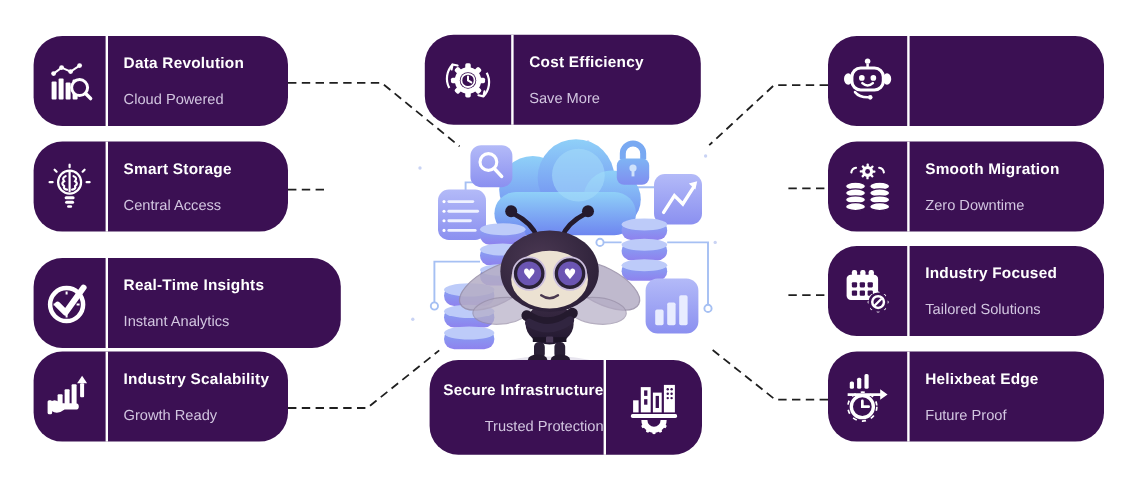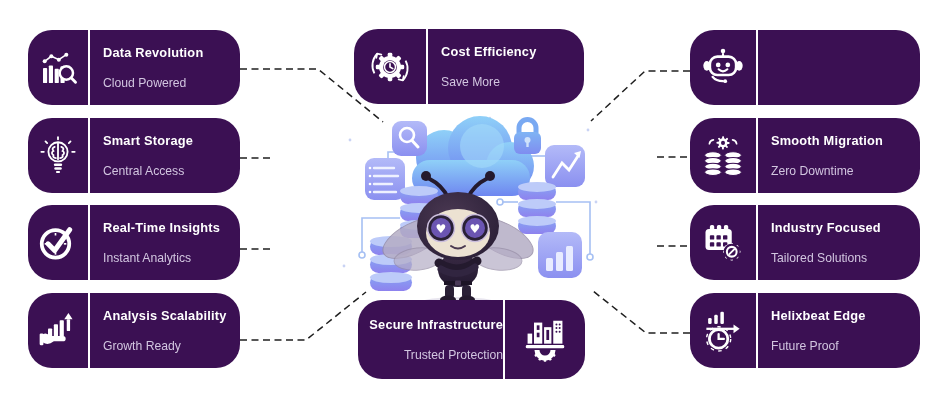--- a/index.html
+++ b/index.html
@@ -14,21 +14,21 @@
   .card.tc .icon-box{flex-basis:72px;}
   .card.bc .icon-box{flex-basis:80px;}
   .divider{width:2px;background:#ffffff;}
   .text-box{flex:1;display:flex;flex-direction:column;justify-content:center;
             padding-left:13px;min-width:0;}
   .card.bc .text-box{align-items:flex-end;padding-left:0;}
   .card-title{color:#ffffff;font-weight:bold;font-size:12.8px;letter-spacing:.2px;white-space:nowrap;}
   .card-sub{color:#d2c6e0;font-size:12.2px;margin-top:16px;white-space:nowrap;}
   #card-l1{left:28px;top:30px;width:212px}
   #card-l2{left:28px;top:118px;width:212px}
-  #card-l3{left:28px;top:205px;width:212px}
+  #card-l3{left:28px;top:215px;width:256px}
   #card-l4{left:28px;top:293px;width:212px}
   #card-tc{left:354px;top:29px;width:230px}
   #card-bc{left:358px;top:300px;width:227px;height:79px}
   #card-r1{left:690px;top:30px;width:230px}
   #card-r2{left:690px;top:118px;width:230px}
   #card-r3{left:690px;top:205px;width:230px}
   #card-r4{left:690px;top:293px;width:230px}
 </style>
 </head>
 <body>
@@ -301,21 +301,21 @@
           <rect x="26" y="11" width="5" height="20" rx="1"></rect>
           <rect x="34.5" y="10" width="4" height="14" rx="1"></rect>
           <path d="M31.5,10 L36.5,2.5 L41.5,10 Z"></path>
           <path d="M4,30 q3,-4 7,-2.5 l6,2.5 h13 a3.2,3.2 0 0 1 0,6.4 h-11 q-7,5.5 -13,1.5 l-2,-1.5 z"></path>
           <rect x="2" y="27" width="4.5" height="14" rx="1.5"></rect>
         </g>
       </svg>
     </div>
     <div class="divider"></div>
     <div class="text-box">
-      <div class="card-title">Analysis Scalability</div>
+      <div class="card-title">Industry Scalability</div>
       <div class="card-sub">Growth Ready</div>
     </div>
   </div>
 
   <div class="card tc" id="card-tc">
     <div class="icon-box">
       <svg viewBox="0 0 48 48" width="44" height="44">
         <g fill="#fff">
           <rect x="21.5" y="8.5" width="5" height="7" rx="1.5"></rect>
           <rect x="21.5" y="8.5" width="5" height="7" rx="1.5" transform="rotate(45 24 24)"></rect>

